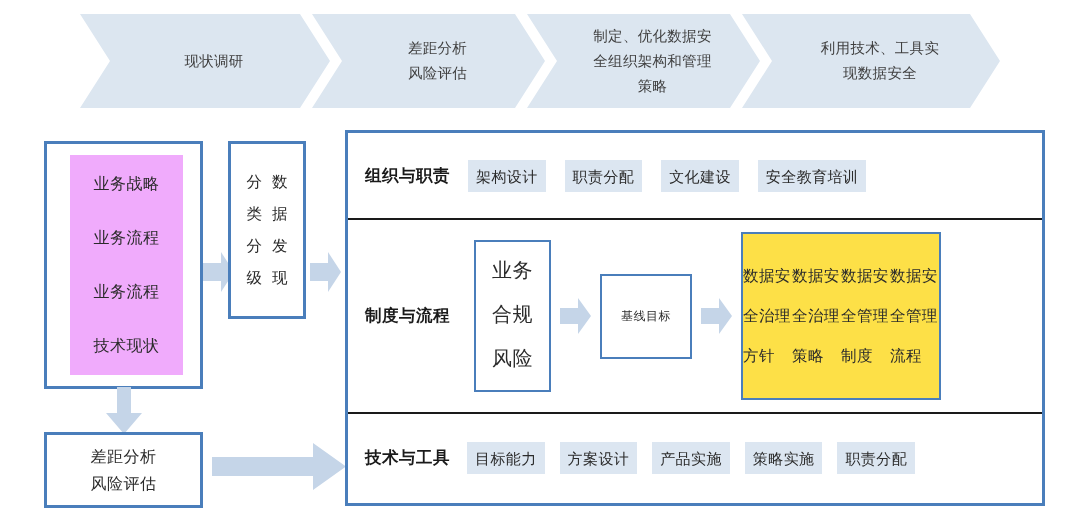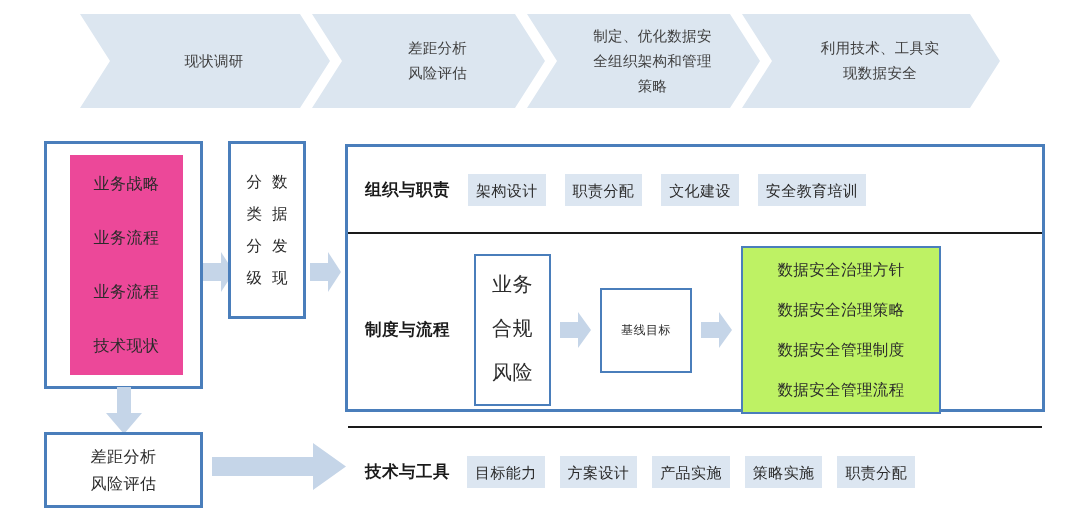--- a/index.html
+++ b/index.html
@@ -66,21 +66,21 @@
     top: 141px;
     width: 159px;
     height: 248px;
   }
   #survey-inner {
     position: absolute;
     left: 70px;
     top: 155px;
     width: 113px;
     height: 220px;
-    background: #ec4899;
+    background: #f0abfc;
     display: flex;
     flex-direction: column;
     justify-content: center;
     align-items: center;
     gap: 2px;
   }
   .survey-item {
     font-size: 16px;
     line-height: 52px;
     color: #2b2b2b;
@@ -159,23 +159,23 @@
   .vchar {
     font-size: 15.5px;
     line-height: 32px;
     color: #2b2b2b;
   }
 
   
   #main-panel {
     position: absolute;
     left: 345px;
-    top: 144px;
+    top: 130px;
     width: 700px;
-    height: 268px;
+    height: 376px;
     box-sizing: border-box;
     border: 3.5px solid #4a7ebb;
     background: #ffffff;
   }
   .panel-row {
     position: relative;
     box-sizing: border-box;
     display: flex;
     align-items: center;
   }
@@ -245,25 +245,25 @@
     align-items: center;
   }
   #baseline-label {
     font-size: 12px;
     color: #2b2b2b;
     letter-spacing: 0.5px;
   }
   #policy-list-box {
     box-sizing: border-box;
     border: 2.5px solid #4a7ebb;
-    background: #bef264;
+    background: #fde047;
     width: 200px;
     height: 168px;
     display: flex;
-    flex-direction: column;
+    flex-direction: row;
     justify-content: center;
     align-items: center;
   }
   .policy-item {
     font-size: 15.5px;
     line-height: 40px;
     color: #2b2b2b;
     letter-spacing: 0.4px;
   }
   .mini-arrow {

